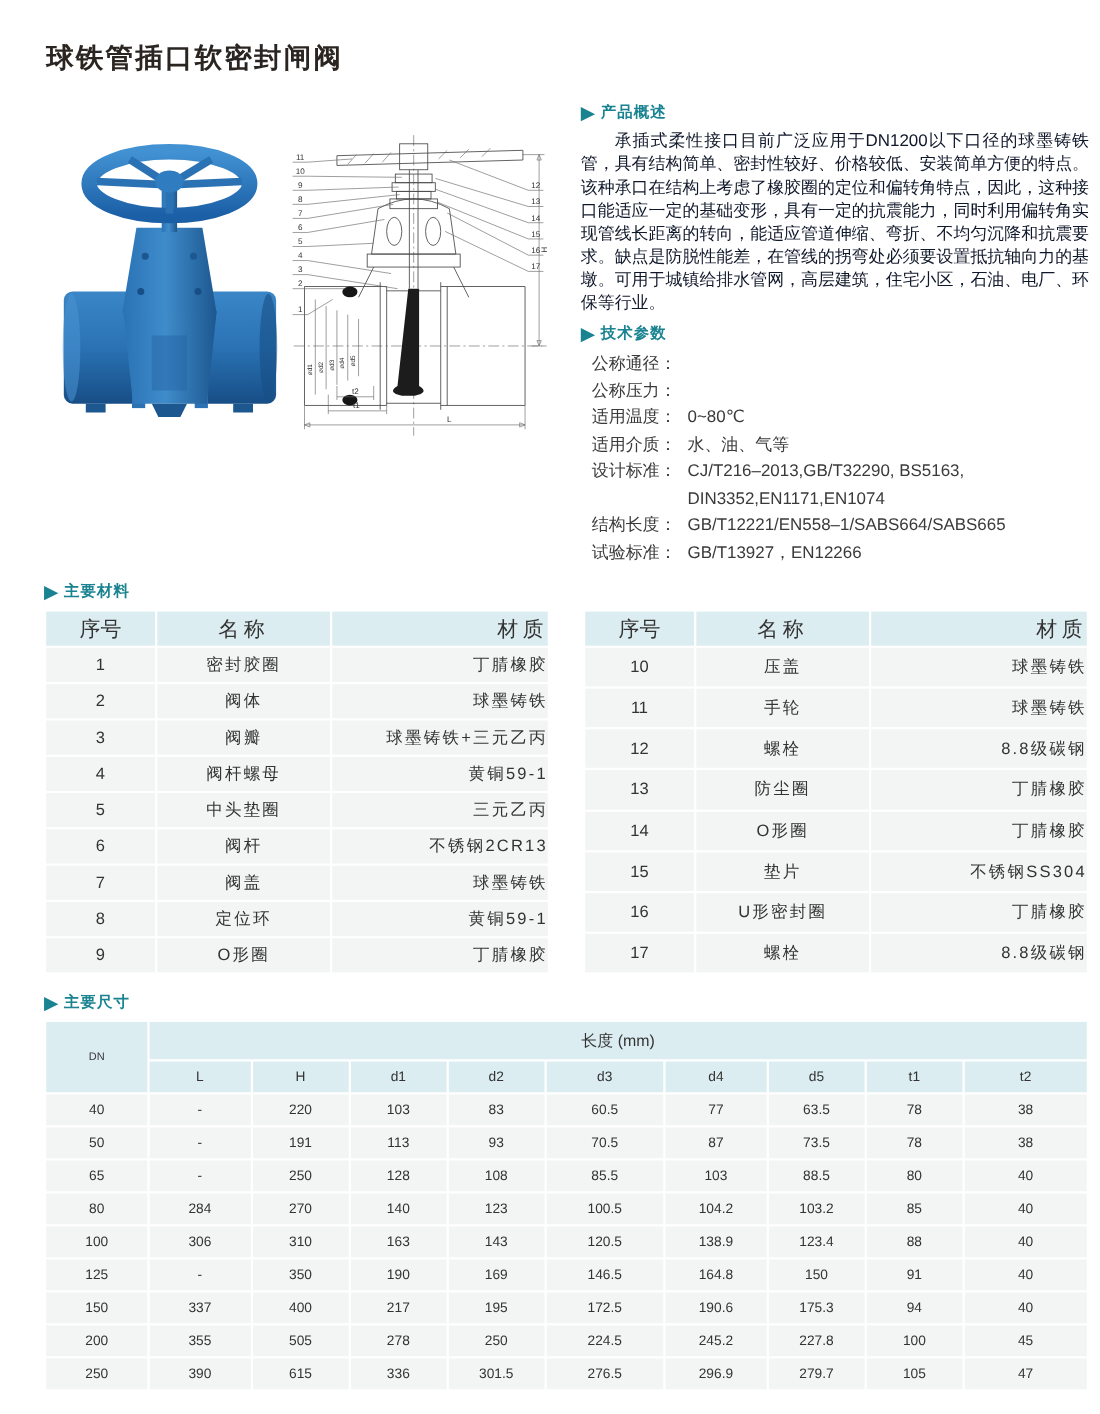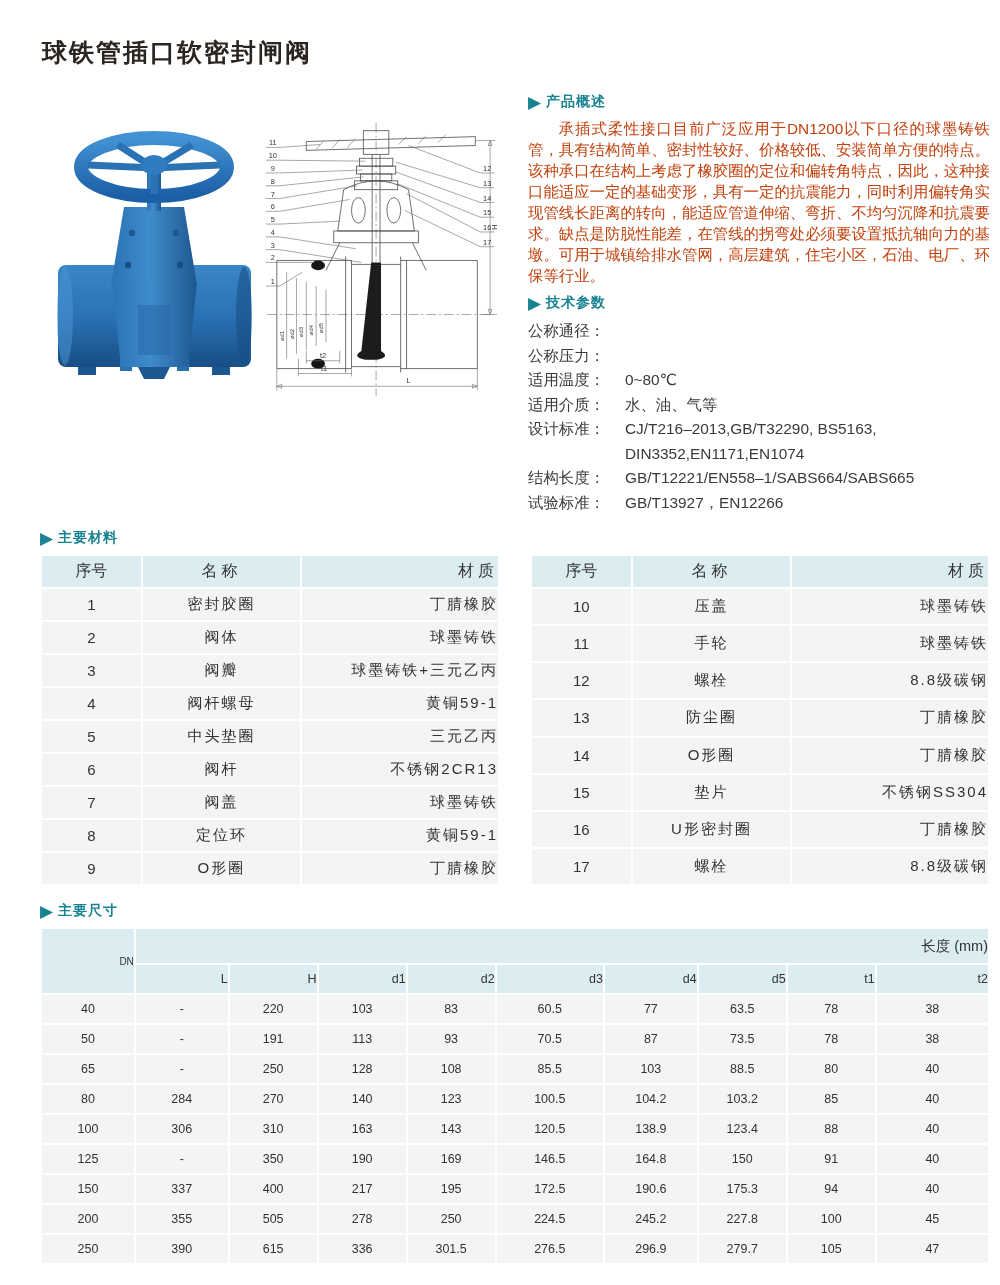--- a/index.html
+++ b/index.html
@@ -11,41 +11,41 @@
 
   .top-row { display:flex; padding-left:40px; margin-top:24px; }
   .images { width:488px; display:flex; align-items:flex-start; padding-top:22px; }
   .photo-wrap { margin-left:12px; }
   .drawing-wrap { margin-left:4px; }
 
   .info-col { width:462px; }
   .sec-head { display:flex; align-items:center; margin-bottom:7px; }
   .sec-arrow { color:#1a8391; font-size:17px; margin-right:5px; line-height:1; }
   .sec-title { color:#1a8391; font-size:14px; font-weight:bold; letter-spacing:1px; }
-  .overview-text { font-size:15.4px; line-height:21px; text-align:justify; text-indent:2em; color:#c2410c; font-weight:500; }
+  .overview-text { font-size:15.4px; line-height:21px; text-align:justify; text-indent:2em; color:#0f172a; font-weight:500; }
   .params { margin-top:6px; }
   .param-row { display:flex; font-size:15.4px; line-height:24.5px; color:#3a3a3a; }
-  .param-label { width:97px; flex:0 0 97px; }
+  .param-label { width:97px; flex:0 0 97px;text-align:center; }
   .param-value { flex:1; }
 
   .materials-sec { padding-left:40px; margin-top:14px; }
   .mat-tables { display:flex; gap:30px; margin-top:4px; }
   table { border-collapse:separate; border-spacing:2px; }
   .mat-table { width:460px; }
-  .mat-table th { background:#dcedf2; font-size:16px; font-weight:normal; color:#333;
+  .mat-table th { background:#dcedf2; font-size:19px; font-weight:normal; color:#333;
     height:31px; text-align:center; letter-spacing:4px; }
   .mat-table td { background:#f3f4f4; font-size:15px; color:#333; height:31px;
     text-align:center; letter-spacing:2px; }
   .mat-table .c-no  { width:100px; letter-spacing:0; }
   .mat-table .c-name{ width:160px; }
   .mat-table .c-mat { width:198px;text-align:right; }
 
   .dims-sec { margin:16px 10px 0 40px; }
   .dim-table { width:950px; margin-top:4px; }
-  .dim-table th { background:#dcedf2; font-weight:normal; color:#333; text-align:right; }
+  .dim-table th { background:#dcedf2; font-weight:normal; color:#333; text-align:center; }
   .dim-table .group-h { font-size:14.5px; height:34px; }
   .dim-table .sub-h { font-size:12.5px; height:28px; }
   .dim-table .dn-h { font-size:10px; }
   .dim-table td { background:#f3f4f4; font-size:12.5px; color:#333; height:28px; text-align:center; }
 
   svg text { font-family:"Liberation Sans","DejaVu Sans",sans-serif; }
   .ln { stroke:#4a4a4a; stroke-width:0.8; fill:none; }
   .lnt { stroke:#6a6a6a; stroke-width:0.6; fill:none; }
   .callout { font-size:7.5px; fill:#333; }
   .dimlab { font-size:7.5px; fill:#333; }

